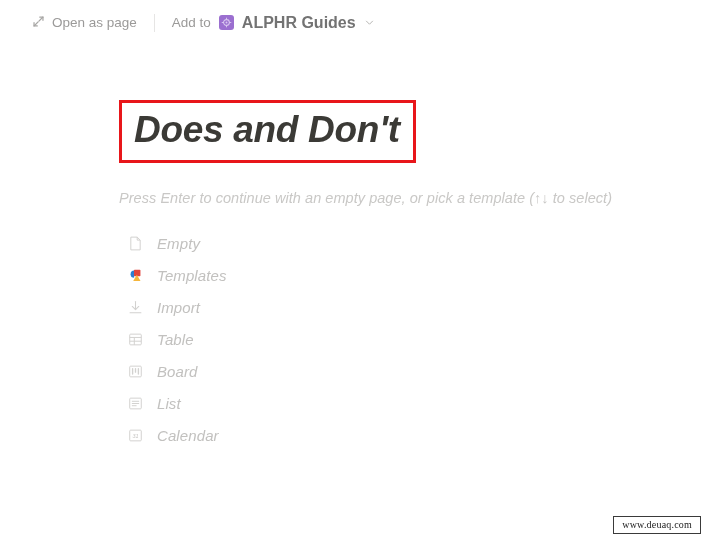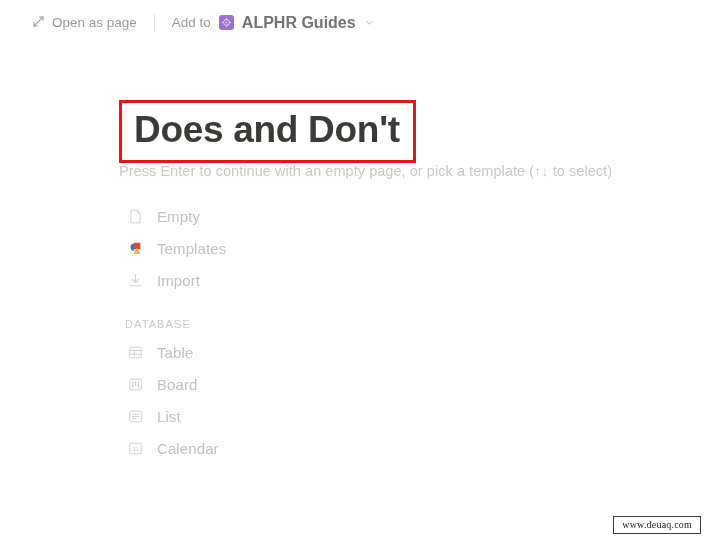--- a/index.html
+++ b/index.html
@@ -68,20 +68,21 @@
   }
   .chev {
     color: #9b9a99;
     display: flex;
     align-items: center;
   }
 
   
   .content {
     padding-left: 119px;
+    font-style: italic;
   }
 
   .title-wrap {
     position: relative;
     display: inline-block;
     margin-top: 55px;
   }
   .title-box {
     border: 3px solid #e8161a;
     padding: 8px 13px 10px 12px;
@@ -90,20 +91,21 @@
   .title {
     font-size: 37px;
     font-weight: bold;
     color: #3b3a36;
     letter-spacing: -0.3px;
     line-height: 1.05;
     white-space: nowrap;
   }
 
   .hint {
+    margin-top: 27px;
     font-size: 14.5px;
     color: #c9c8c6;
     white-space: nowrap;
     letter-spacing: 0.05px;
   }
 
   .list {
     margin-top: 22px;
   }
   .row {
@@ -232,21 +234,20 @@
           <path d="M6.2 8.8L10 12.6l3.8-3.8"></path>
           <path d="M3.6 16.2h12.8"></path>
         </svg>
       </span>
       <span class="lbl">Import</span>
     </div>
 
   </div>
 
   
-  <div class="section-head">DATABASE</div>
 
   <div class="list" style="margin-top:0">
 
     <div class="row">
       <span class="ico">
         <svg width="17" height="17" viewBox="0 0 20 20" fill="none" stroke="#d2d1cf" stroke-width="1.15">
           <rect x="3.2" y="3.7" width="13.6" height="12.6" rx="1.1"></rect>
           <path d="M3.2 7.6h13.6M3.2 12h13.6M8.6 7.6v8.7"></path>
         </svg>
       </span>

